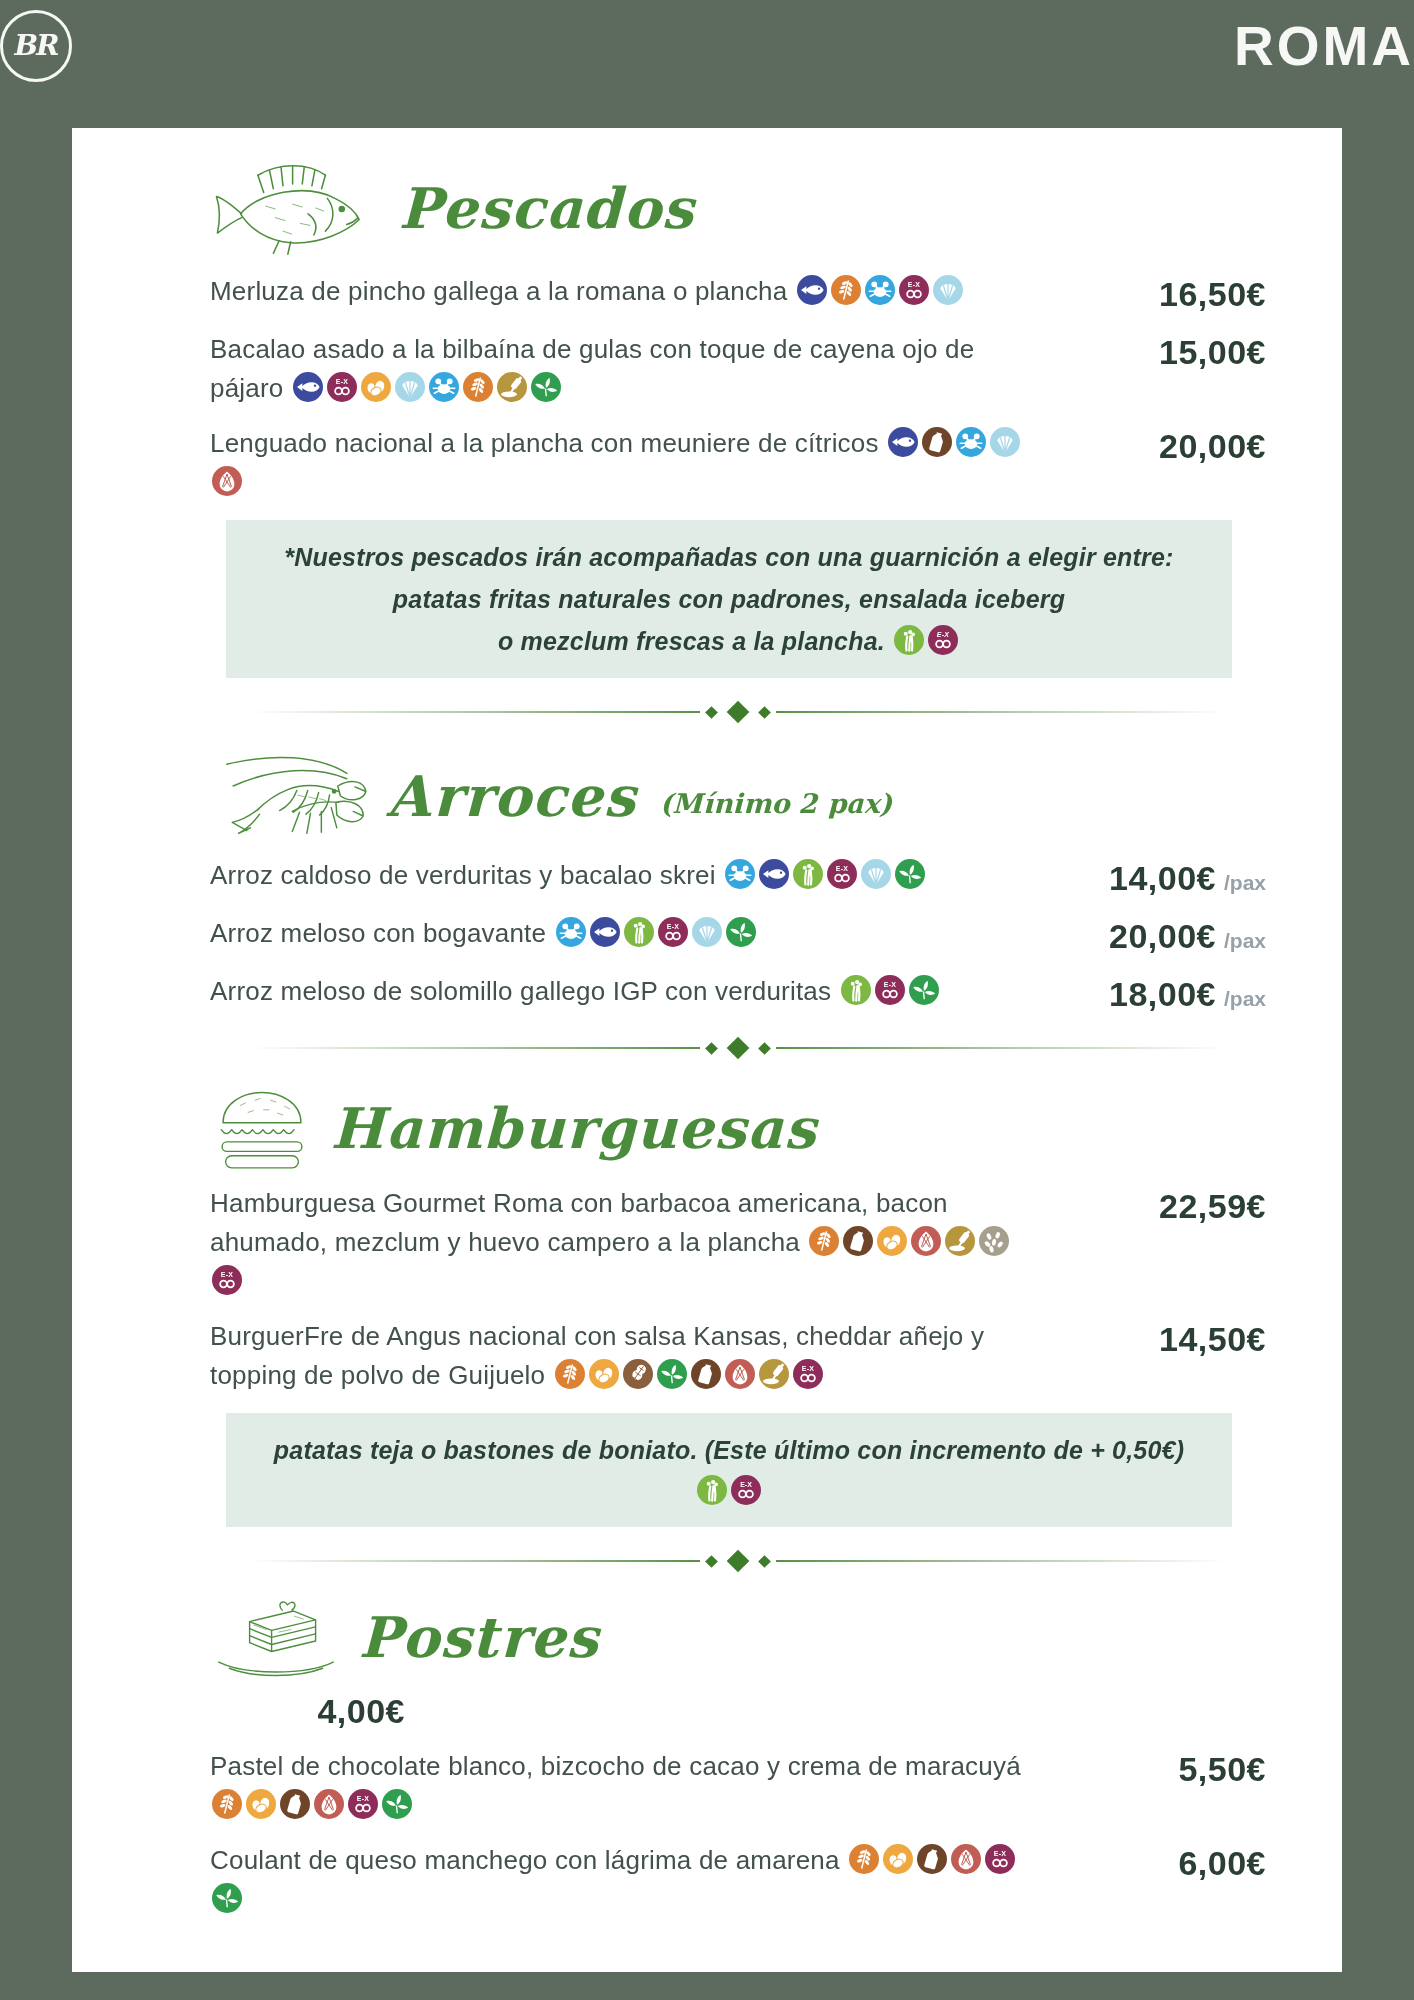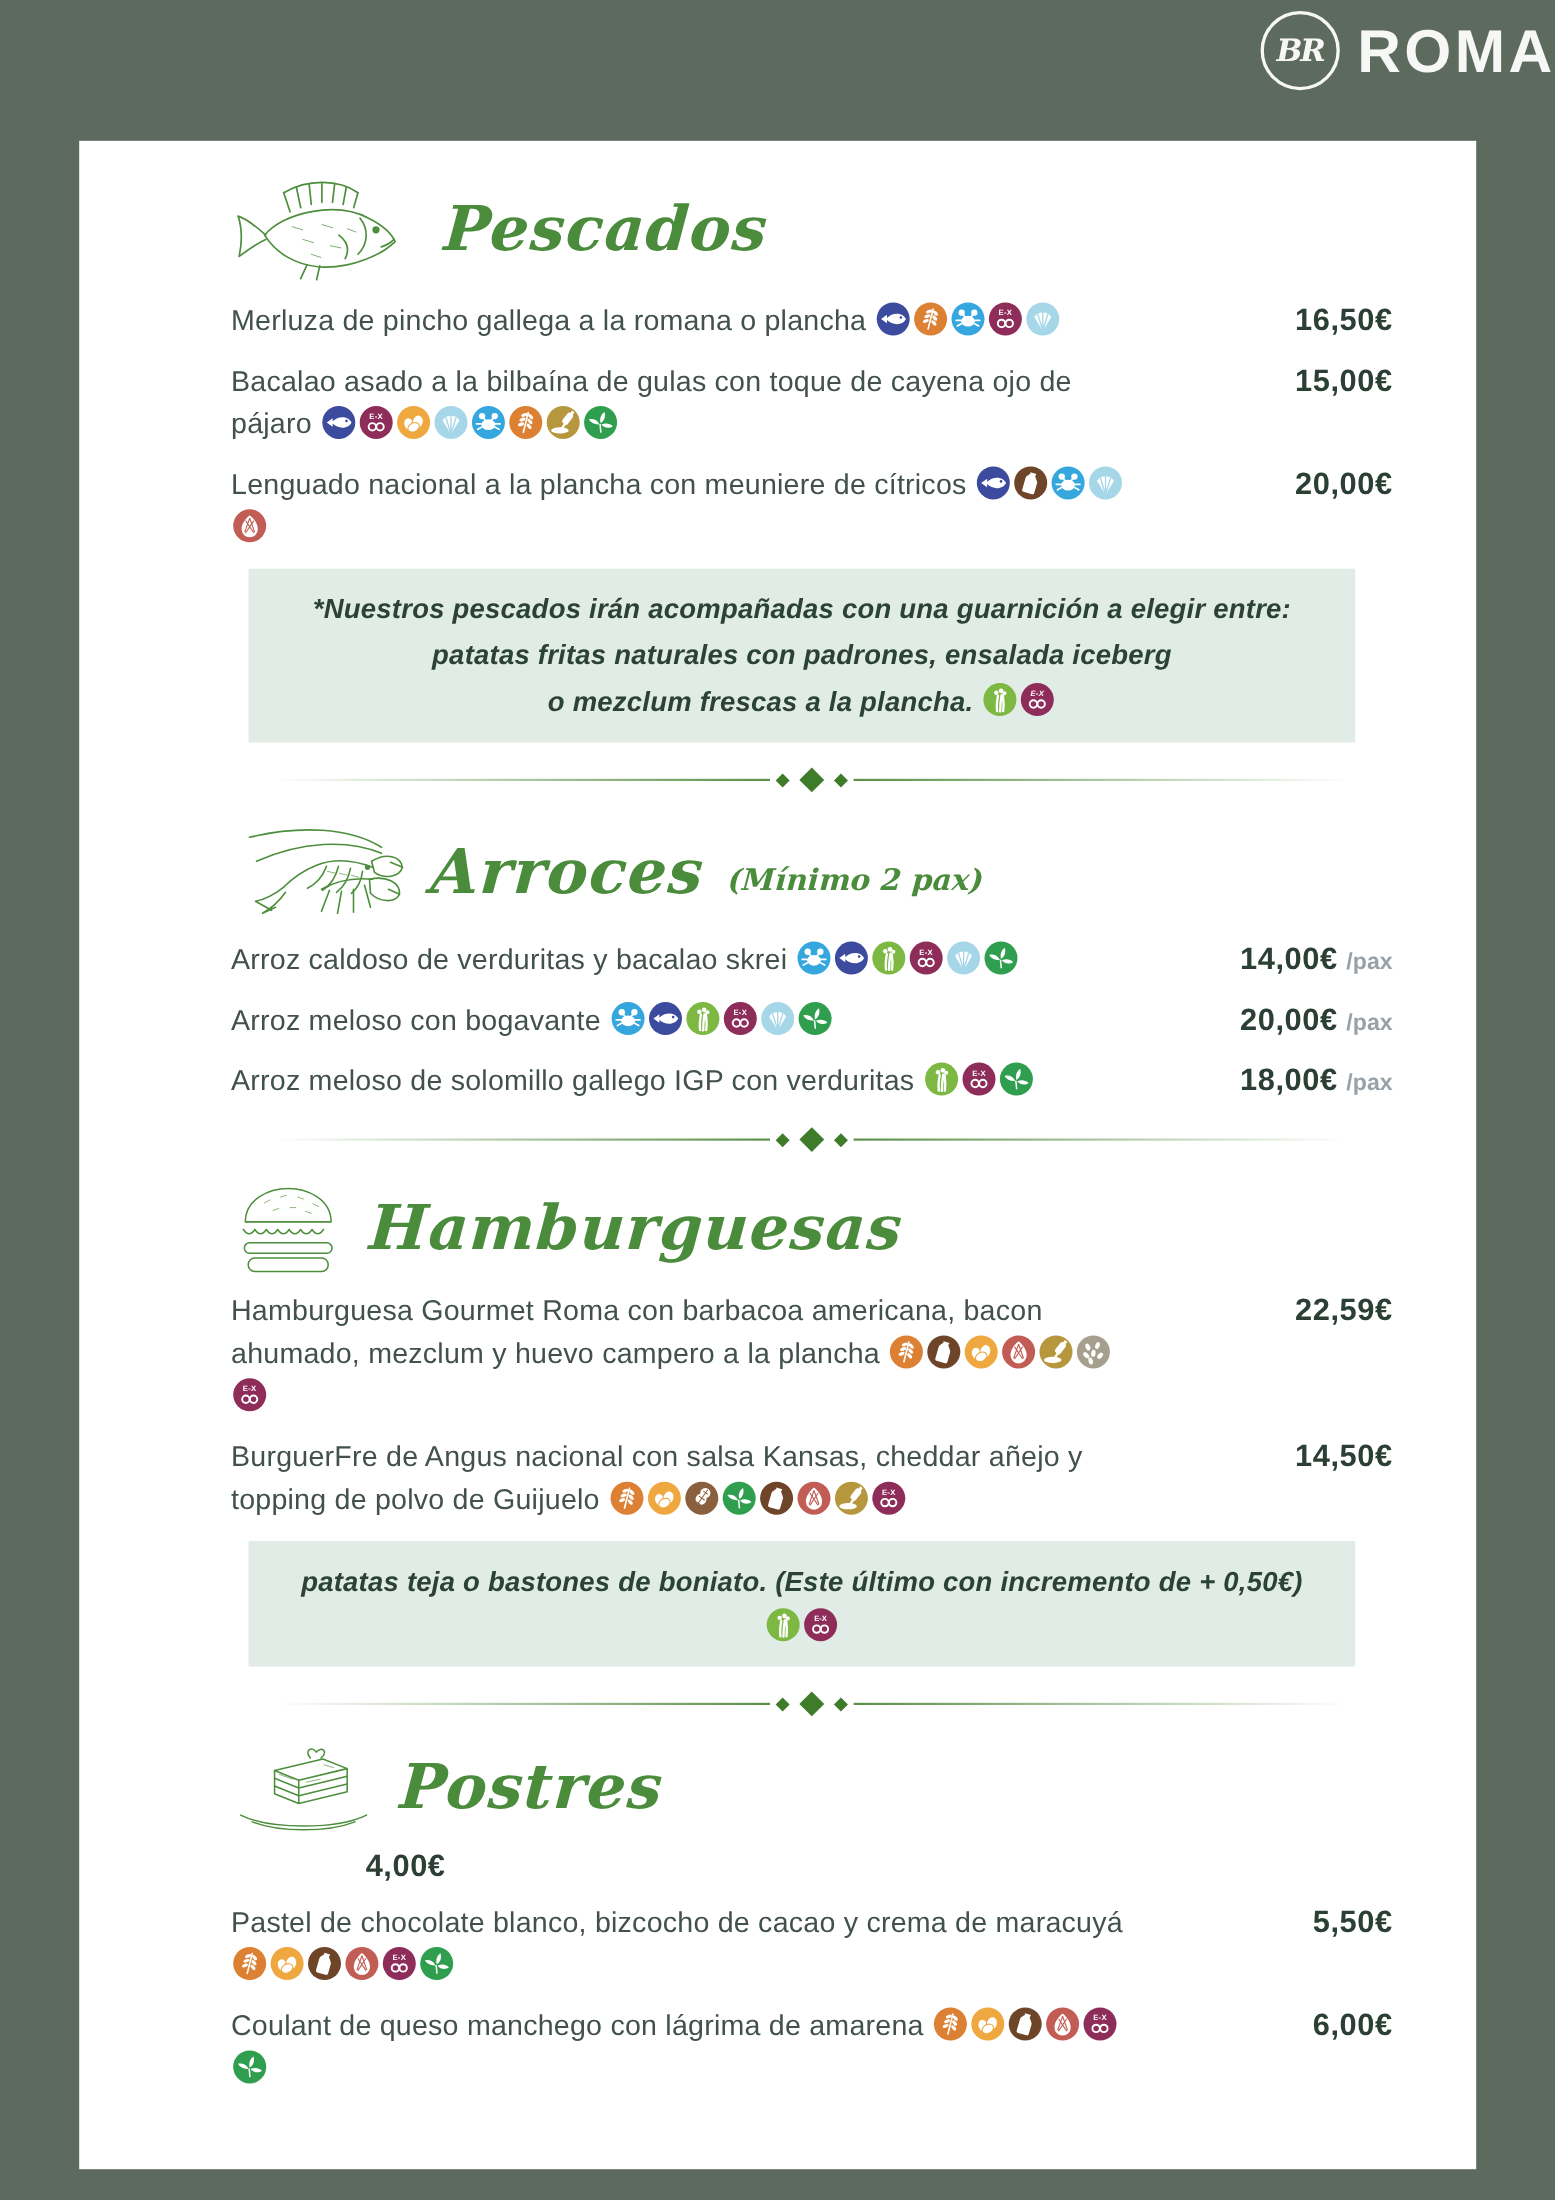--- a/index.html
+++ b/index.html
@@ -5,21 +5,21 @@
   html,body{margin:0;padding:0;}
   body{
     width:1414px;height:2000px;overflow:hidden;
     background:#5c6b5e;
     font-family:"Liberation Sans", sans-serif;
     -webkit-font-smoothing:antialiased;
   }
   .page{position:relative;width:1414px;height:2000px;background:#5c6b5e;}
 
   
-  .logobar{height:92px;display:flex;align-items:center;justify-content:flex-end;gap:16px;}
+  .logobar{height:92px;display:flex;align-items:center;justify-content:space-between;gap:16px;}
   .logo-circle{
     width:66px;height:66px;border:3.5px solid #f7f8f6;border-radius:50%;
     display:flex;align-items:center;justify-content:center;
   }
   .logo-circle span{
     color:#f7f8f6;font-family:"DejaVu Serif", serif;font-style:italic;
     font-size:28px;font-weight:700;letter-spacing:-2px;transform:translateY(-1px);
   }
   .brand-name{
     color:#f7f8f6;font-size:55px;font-weight:700;letter-spacing:3px;
@@ -48,21 +48,21 @@
   .sketch{stroke:#4d8e3d;fill:none;stroke-width:1.6;stroke-linecap:round;stroke-linejoin:round;}
   .sketch-thin{stroke:#4d8e3d;fill:none;stroke-width:.9;opacity:.75;stroke-linecap:round;}
 
   
   .items{margin-top:10px;}
   .item{display:flex;justify-content:space-between;align-items:flex-start;margin-bottom:16px;}
   .item-name{
     margin:0;max-width:835px;color:#42514a;font-size:26px;line-height:39px;letter-spacing:.2px;
   }
   .price{display:flex;justify-content:flex-end;align-items:baseline;gap:8px;min-width:195px;padding-top:3px;}
-  .pv{color:#2b3f35;font-size:28px;font-weight:700;letter-spacing:.5px;}
+  .pv{color:#2b3f35;font-size:34px;font-weight:700;letter-spacing:.5px;}
   .pu{color:#98a1a8;font-size:21px;font-weight:700;}
 
   
   .al{
     display:inline-flex;width:30px;height:30px;border-radius:50%;
     vertical-align:middle;margin:0 2px;transform:translateY(-3px);
     align-items:center;justify-content:center;flex:0 0 auto;
   }
   .al svg{width:100%;height:100%;display:block;}
 

